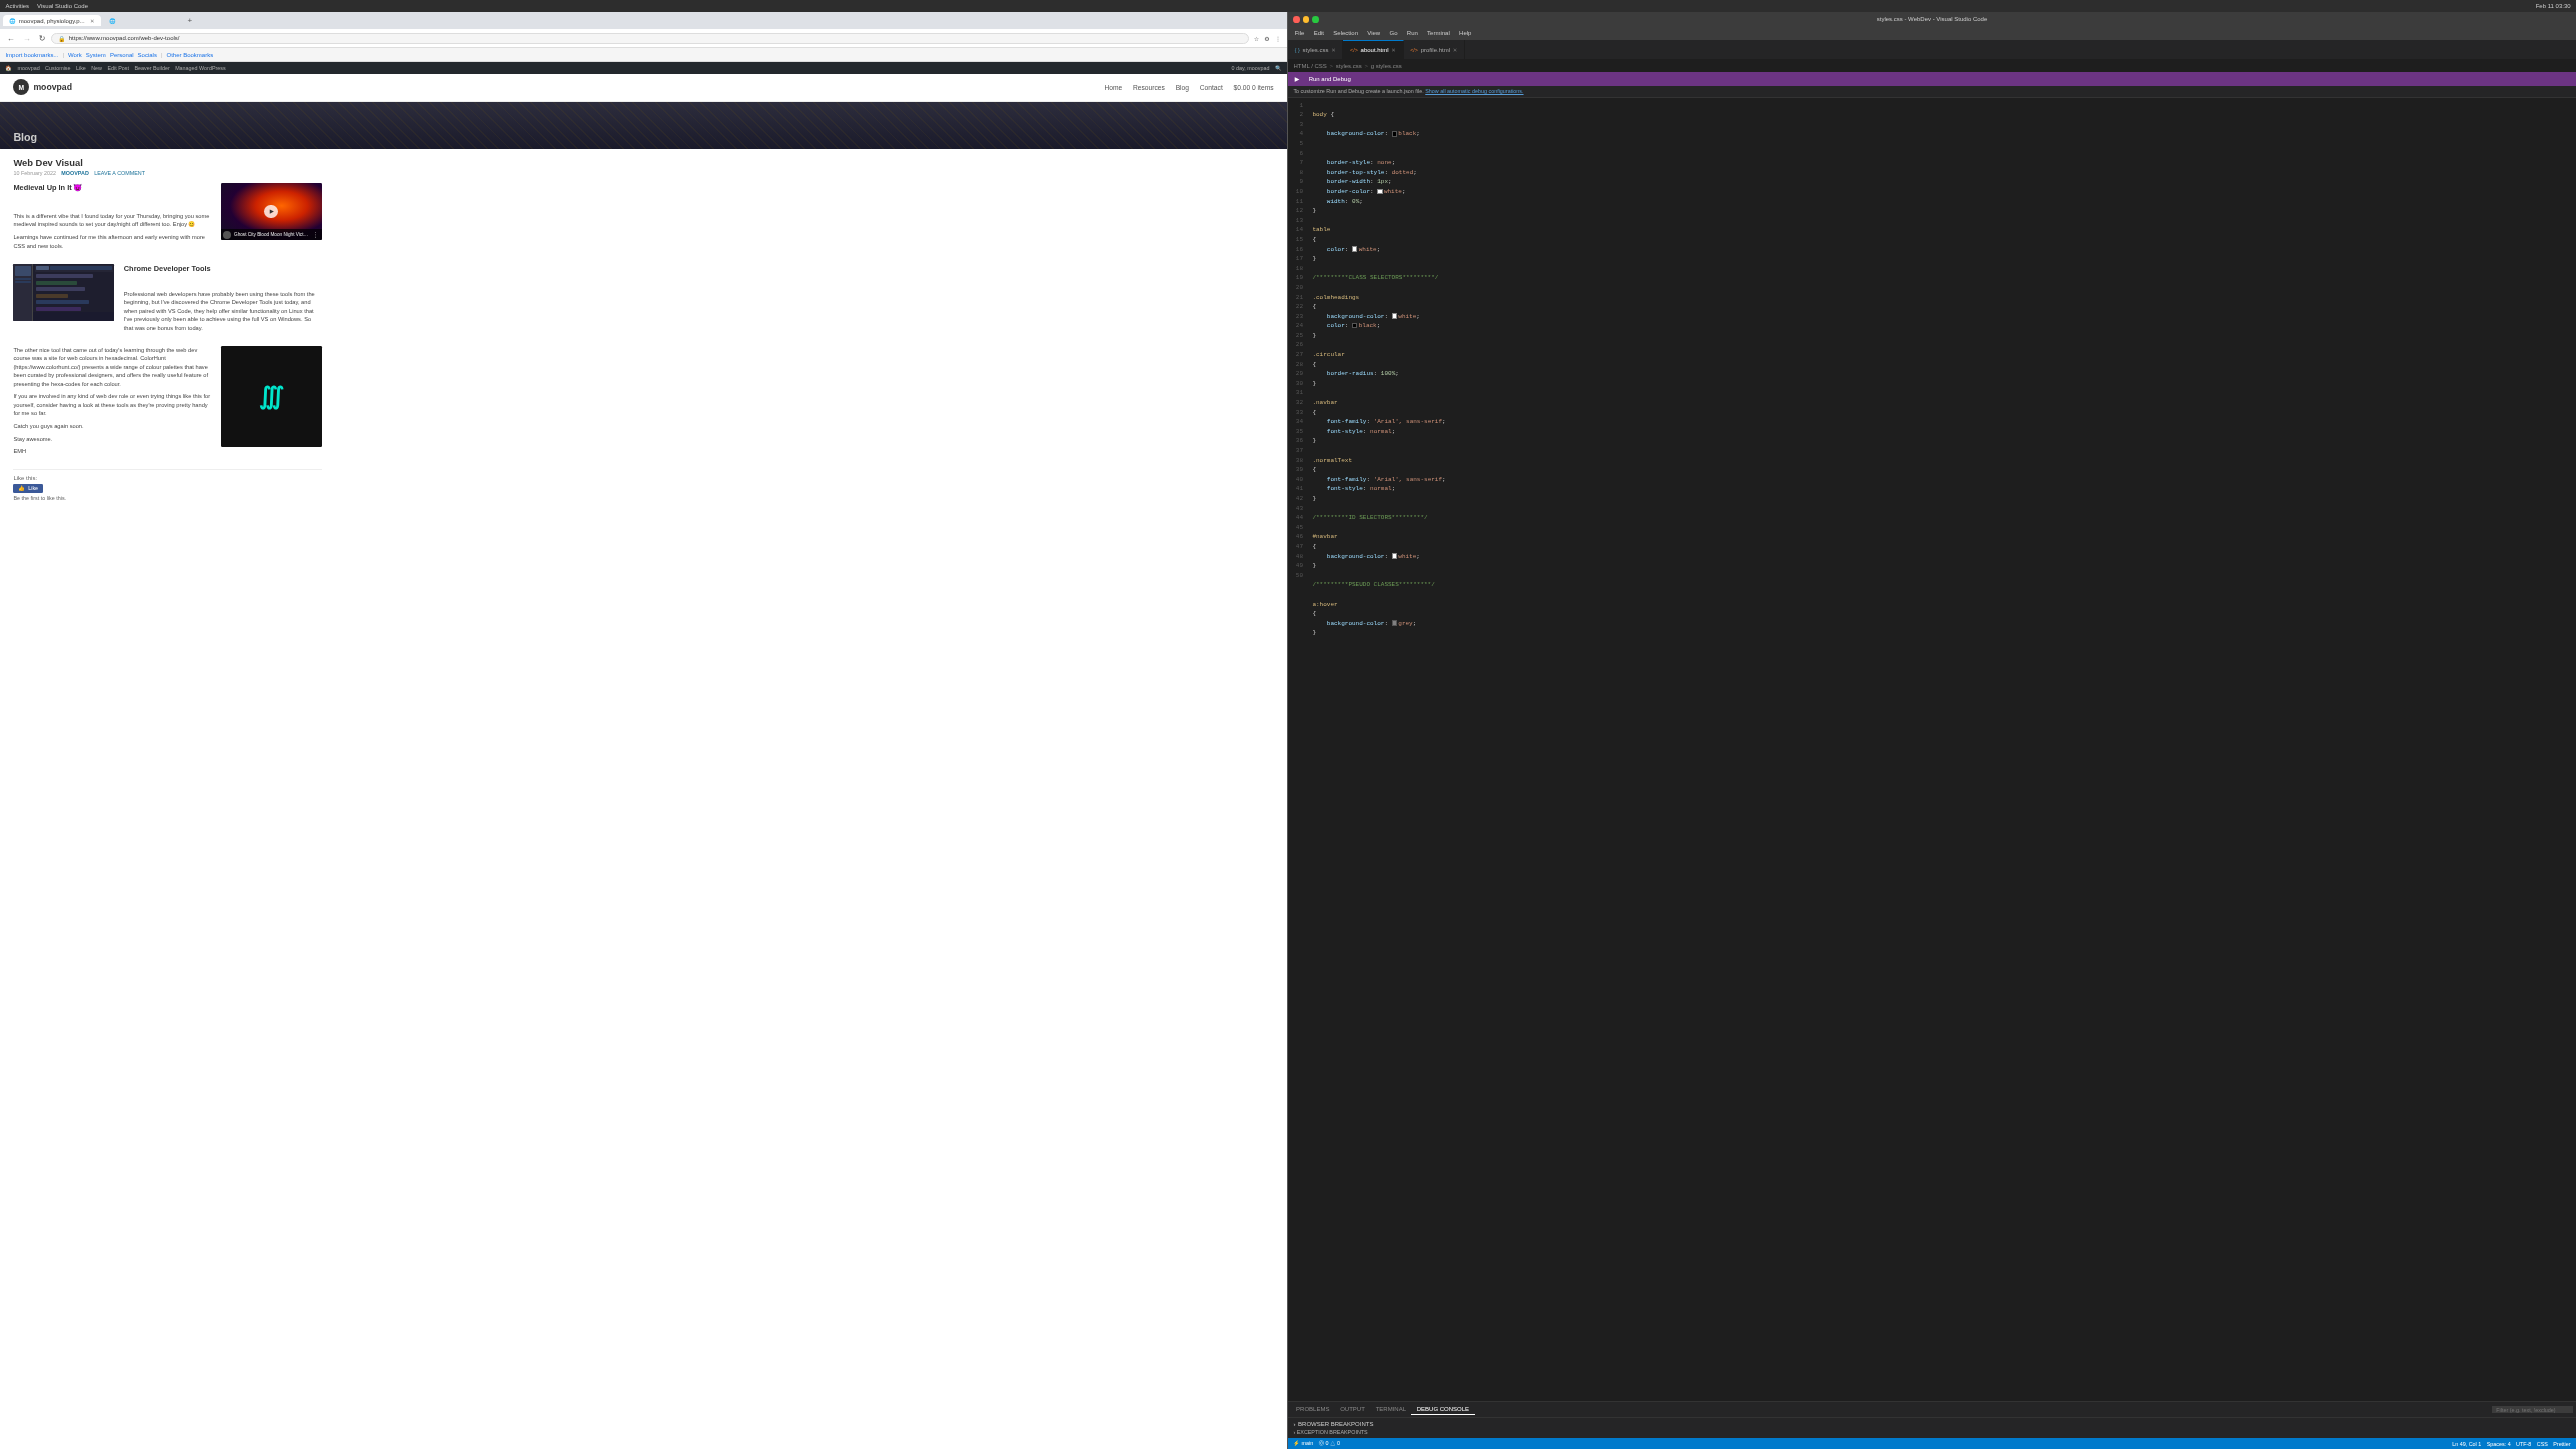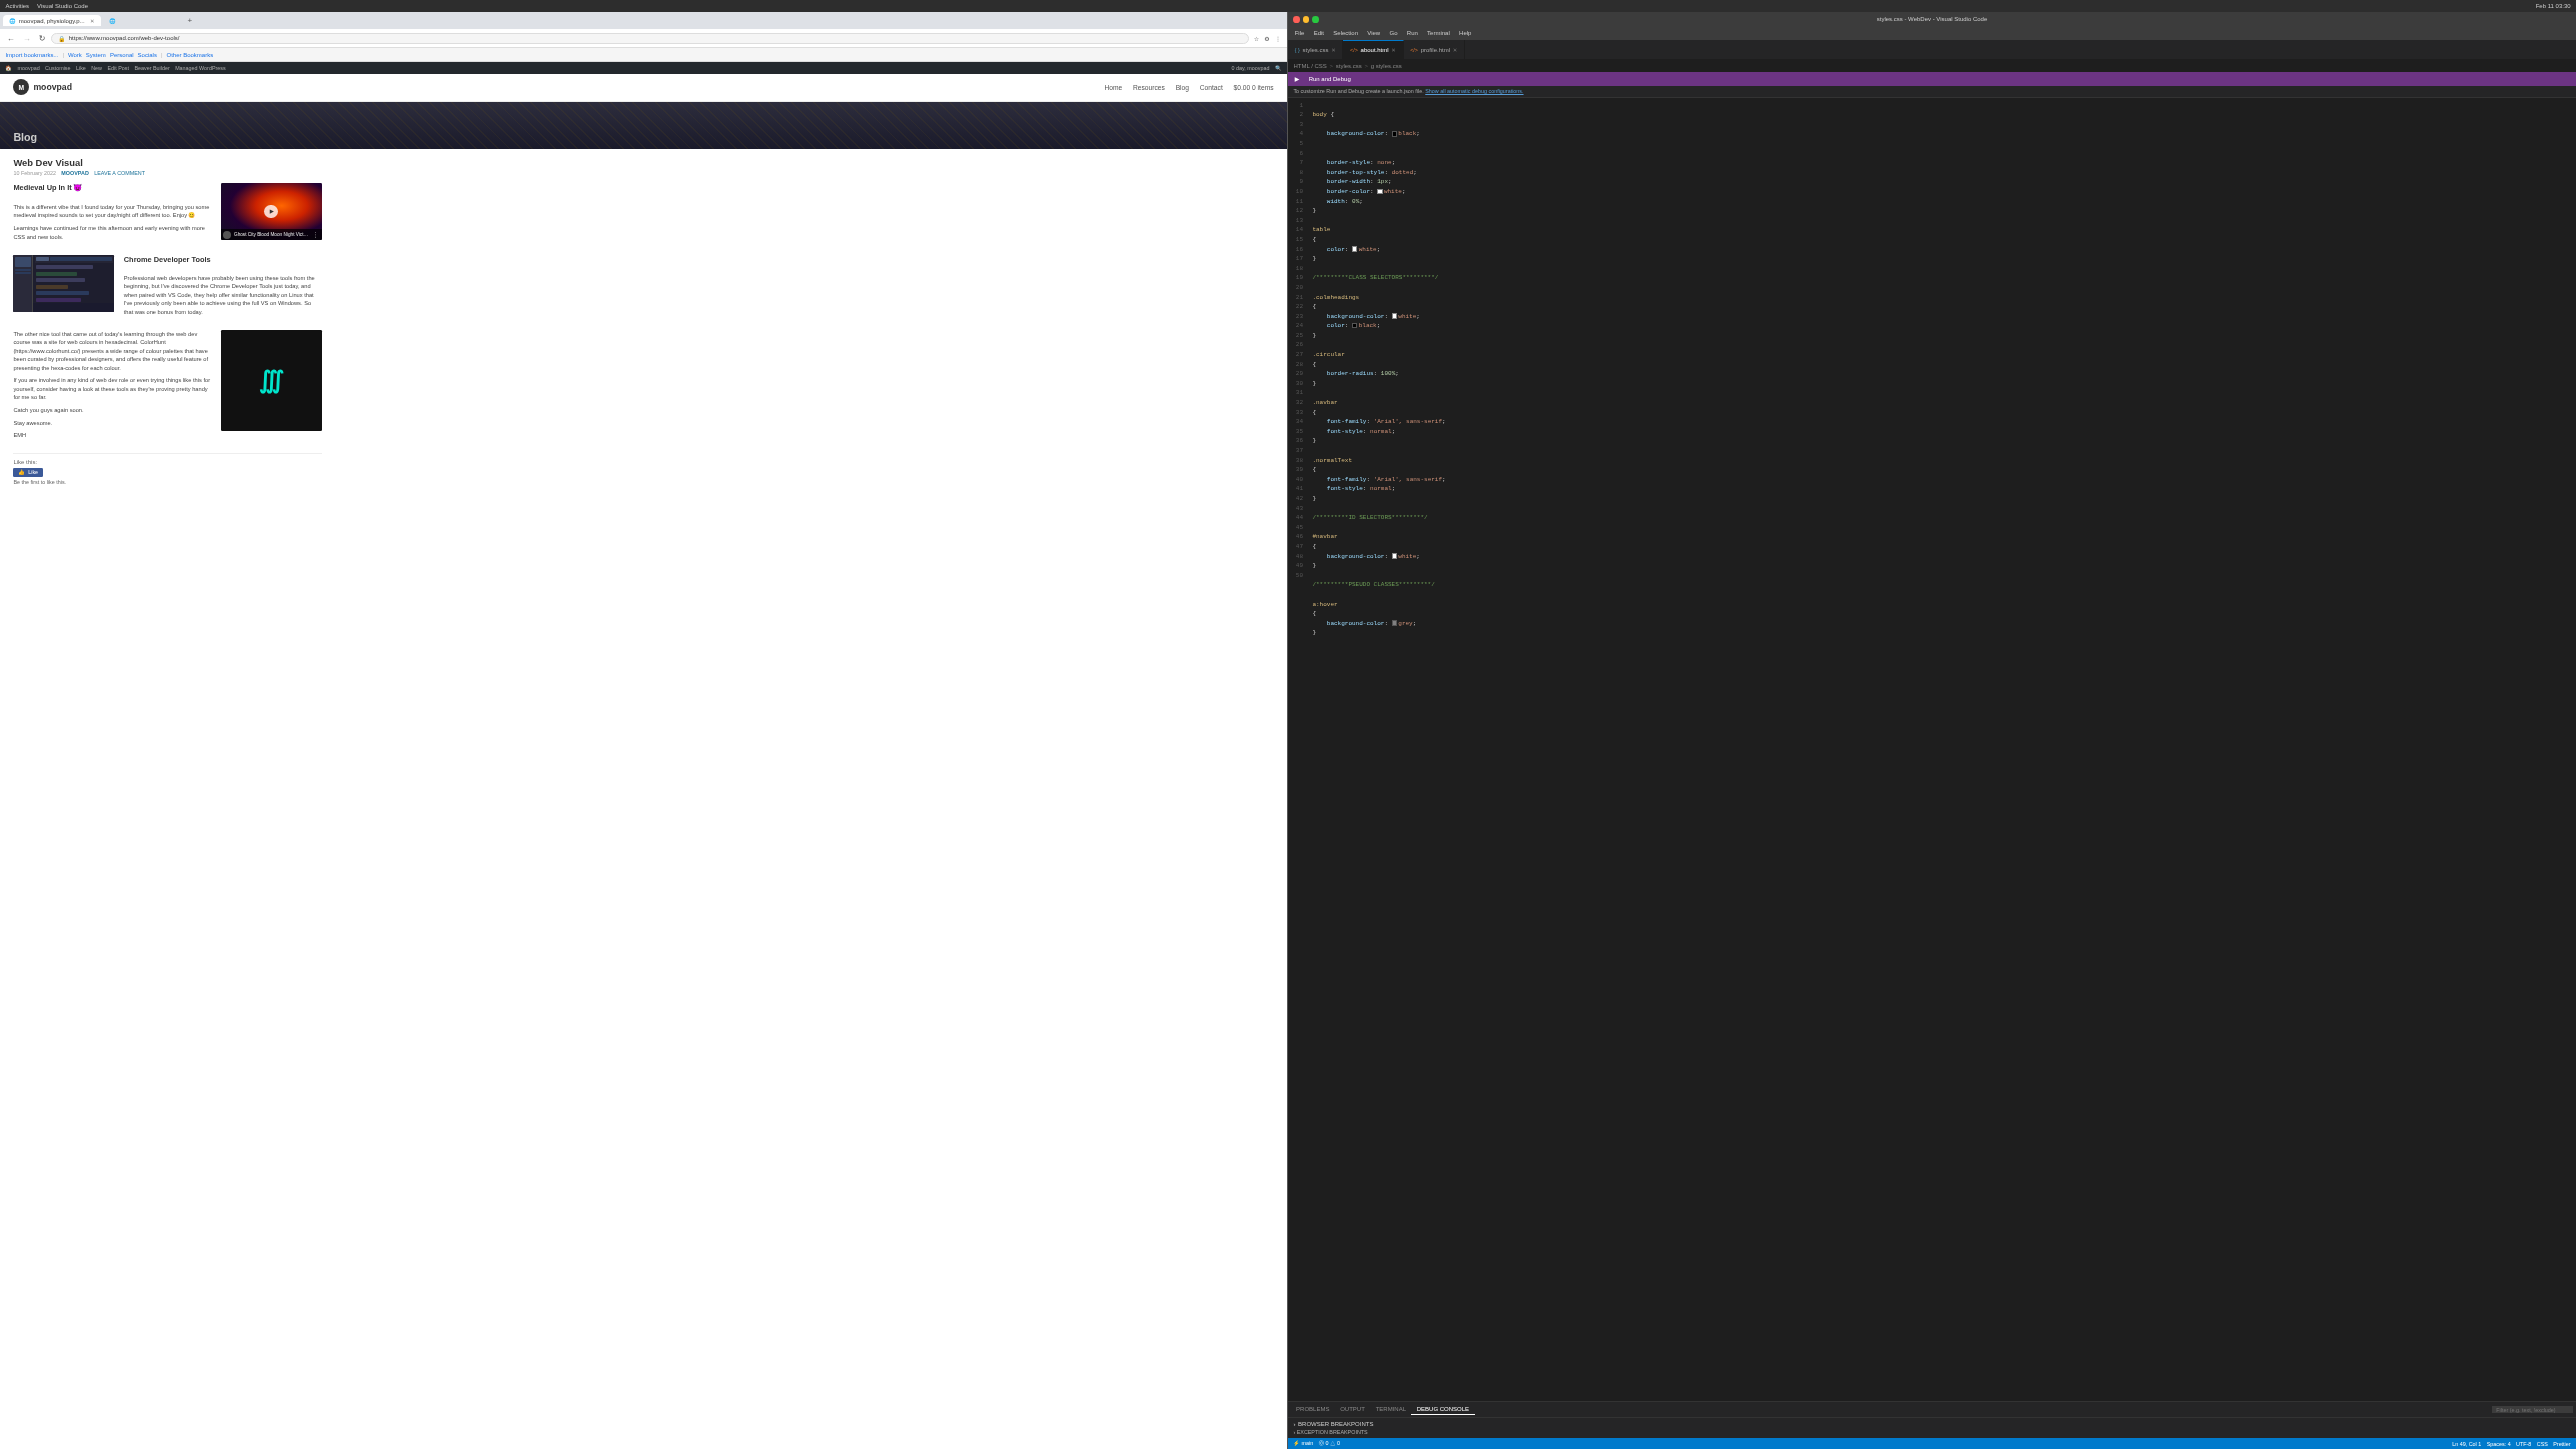--- a/index.html
+++ b/index.html
@@ -58,21 +58,21 @@
     .post-meta { font-size: 5.4px; color: #999; margin-bottom: 6.7px; display: flex; gap: 5.4px; }
     .post-meta .date { color: #999; }
     .post-meta .author { color: #21759b; font-weight: bold; text-transform: uppercase; font-size: 5.4px; }
     .post-meta .comment { color: #21759b; font-size: 5.4px; }
 
     
     .post-section { display: flex; gap: 9.4px; margin-bottom: 9.4px; }
     .post-text-col { flex: 1; }
     .post-media-col { width: 101px; flex-shrink: 0; }
 
-    .post-subtitle { font-size: 7.4px; font-weight: bold; color: #333; margin-bottom: 11px; }
+    .post-subtitle { font-size: 7.4px; font-weight: bold; color: #333; margin-bottom: 20px; }
     .post-body { font-size: 5.7px; color: #444; line-height: 1.5; margin-bottom: 4px; }
 
     
     .yt-embed { width: 101px; height: 57px; background: #000; border-radius: 1.3px; position: relative; overflow: hidden; }
     .yt-thumbnail-img { width: 100%; height: 100%; background: radial-gradient(ellipse at 60% 40%, #ff6600 0%, #cc2200 30%, #220033 60%, #111122 100%); display: flex; align-items: center; justify-content: center; }
     .yt-play { width: 13.4px; height: 13.4px; background: rgba(255,255,255,0.8); border-radius: 50%; display: flex; align-items: center; justify-content: center; cursor: pointer; }
     .yt-play::after { content: '▶'; font-size: 5.4px; color: #333; margin-left: 1.3px; }
     .yt-bar { position: absolute; bottom: 0; left: 0; right: 0; background: rgba(0,0,0,0.7); display: flex; align-items: center; padding: 1.3px 2.7px; gap: 2.7px; }
     .yt-avatar { width: 8px; height: 8px; background: #555; border-radius: 50%; flex-shrink: 0; }
     .yt-title-bar { font-size: 4.7px; color: #eee; flex: 1; overflow: hidden; white-space: nowrap; text-overflow: ellipsis; }
@@ -81,21 +81,21 @@
     
     .chrome-img { width: 101px; height: 57px; background: #1a1a2e; border-radius: 1.3px; overflow: hidden; display: flex; }
     .chrome-img-sidebar { width: 20px; background: #2a2a3a; border-right: 0.7px solid #444; }
     .chrome-img-main { flex: 1; background: #1e1e2e; display: flex; flex-direction: column; }
     .chrome-img-line { height: 4px; margin: 1.3px 2.7px; border-radius: 0.7px; }
 
     
     .moov-embed { width: 101px; height: 101px; background: #111; border-radius: 1.3px; display: flex; align-items: center; justify-content: center; }
     .moov-logo-large { font-size: 24px; color: #00e5cc; font-weight: bold; letter-spacing: -1.3px; }
 
-    .section-title { font-size: 7.4px; font-weight: bold; color: #333; margin-bottom: 10px; }
+    .section-title { font-size: 7.4px; font-weight: bold; color: #333; margin-bottom: 17px; }
 
     .like-section { margin-top: 9.4px; padding-top: 5.4px; border-top: 0.7px solid #eee; font-size: 6px; color: #666; }
     .like-btn { display: inline-flex; align-items: center; gap: 2.7px; background: #3b5998; color: #fff; padding: 1.3px 5.4px; border-radius: 1.3px; font-size: 5.4px; cursor: pointer; margin-top: 2.7px; }
     .like-note { font-size: 5.4px; color: #666; margin-top: 2.7px; }
 
     
     .vscode-titlebar { background: #3c3c3c; display: flex; align-items: center; justify-content: space-between; height: 14.8px; padding: 0 5.4px; font-size: 6px; color: #ccc; }
     .vscode-title-center { position: absolute; left: 50%; transform: translateX(-50%); font-size: 6px; color: #ccc; }
     .vscode-win-btns { display: flex; gap: 2.7px; }
     .win-btn { width: 6.7px; height: 6.7px; border-radius: 50%; cursor: pointer; display: flex; align-items: center; justify-content: center; font-size: 4px; }

